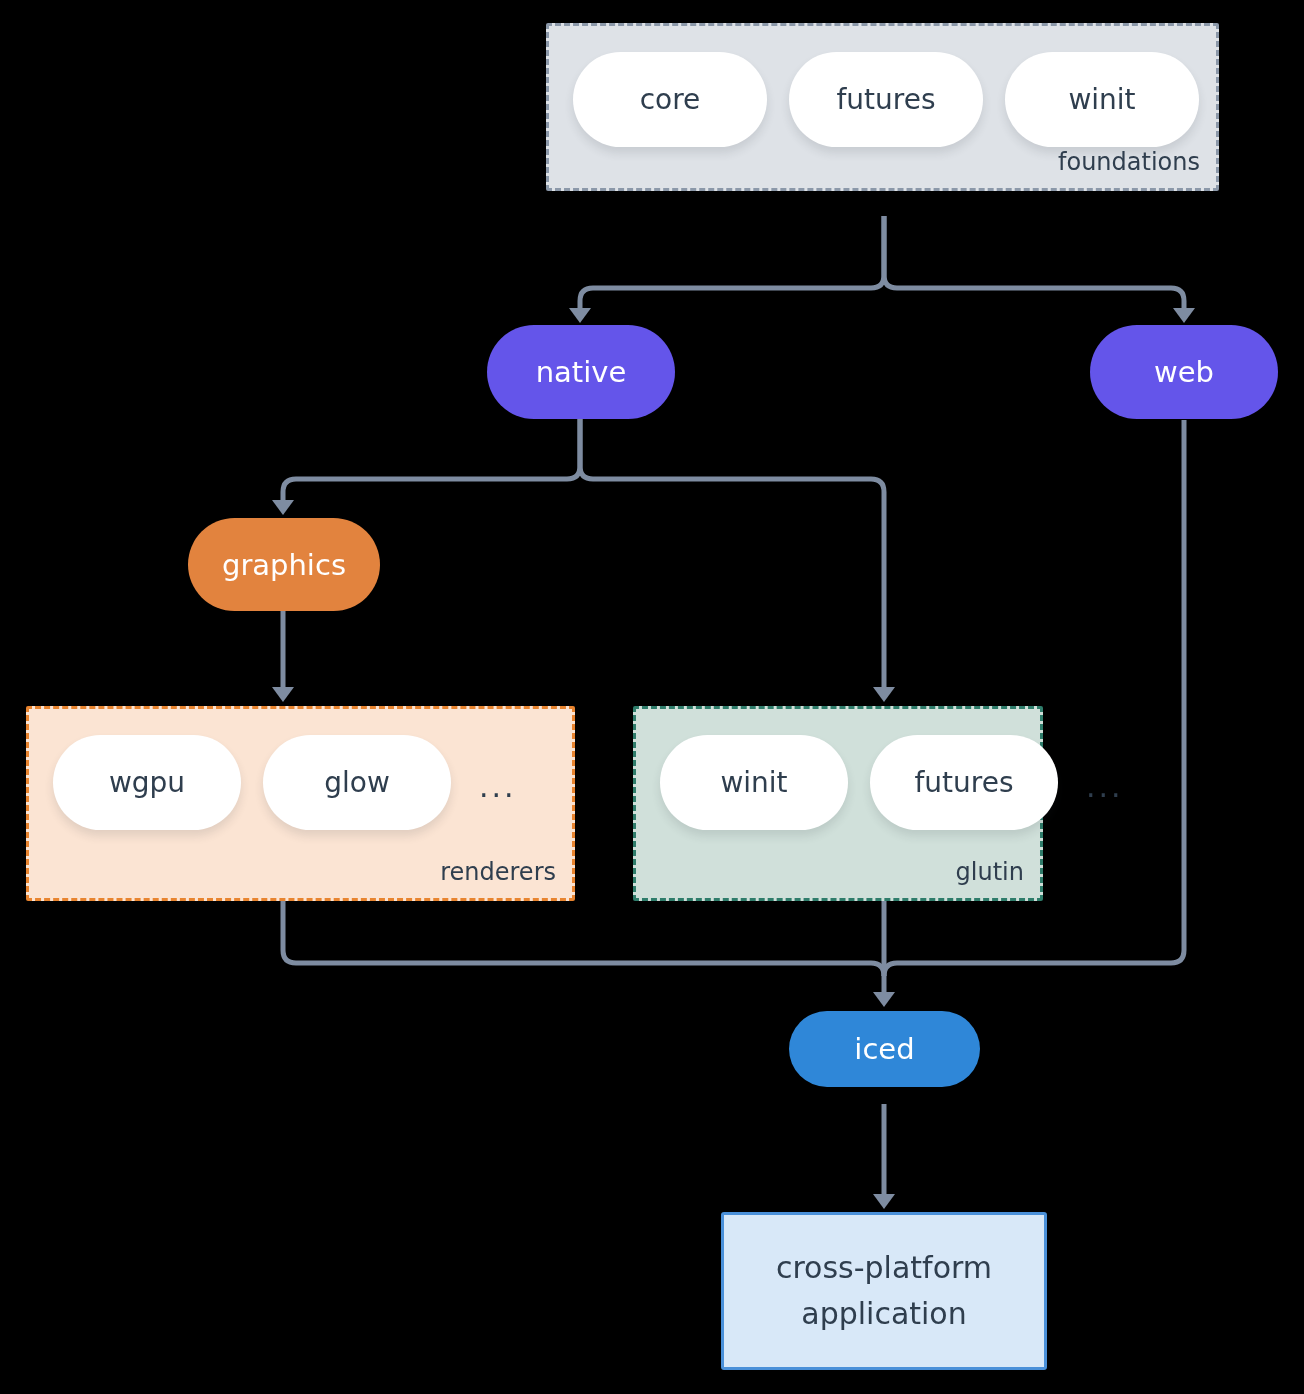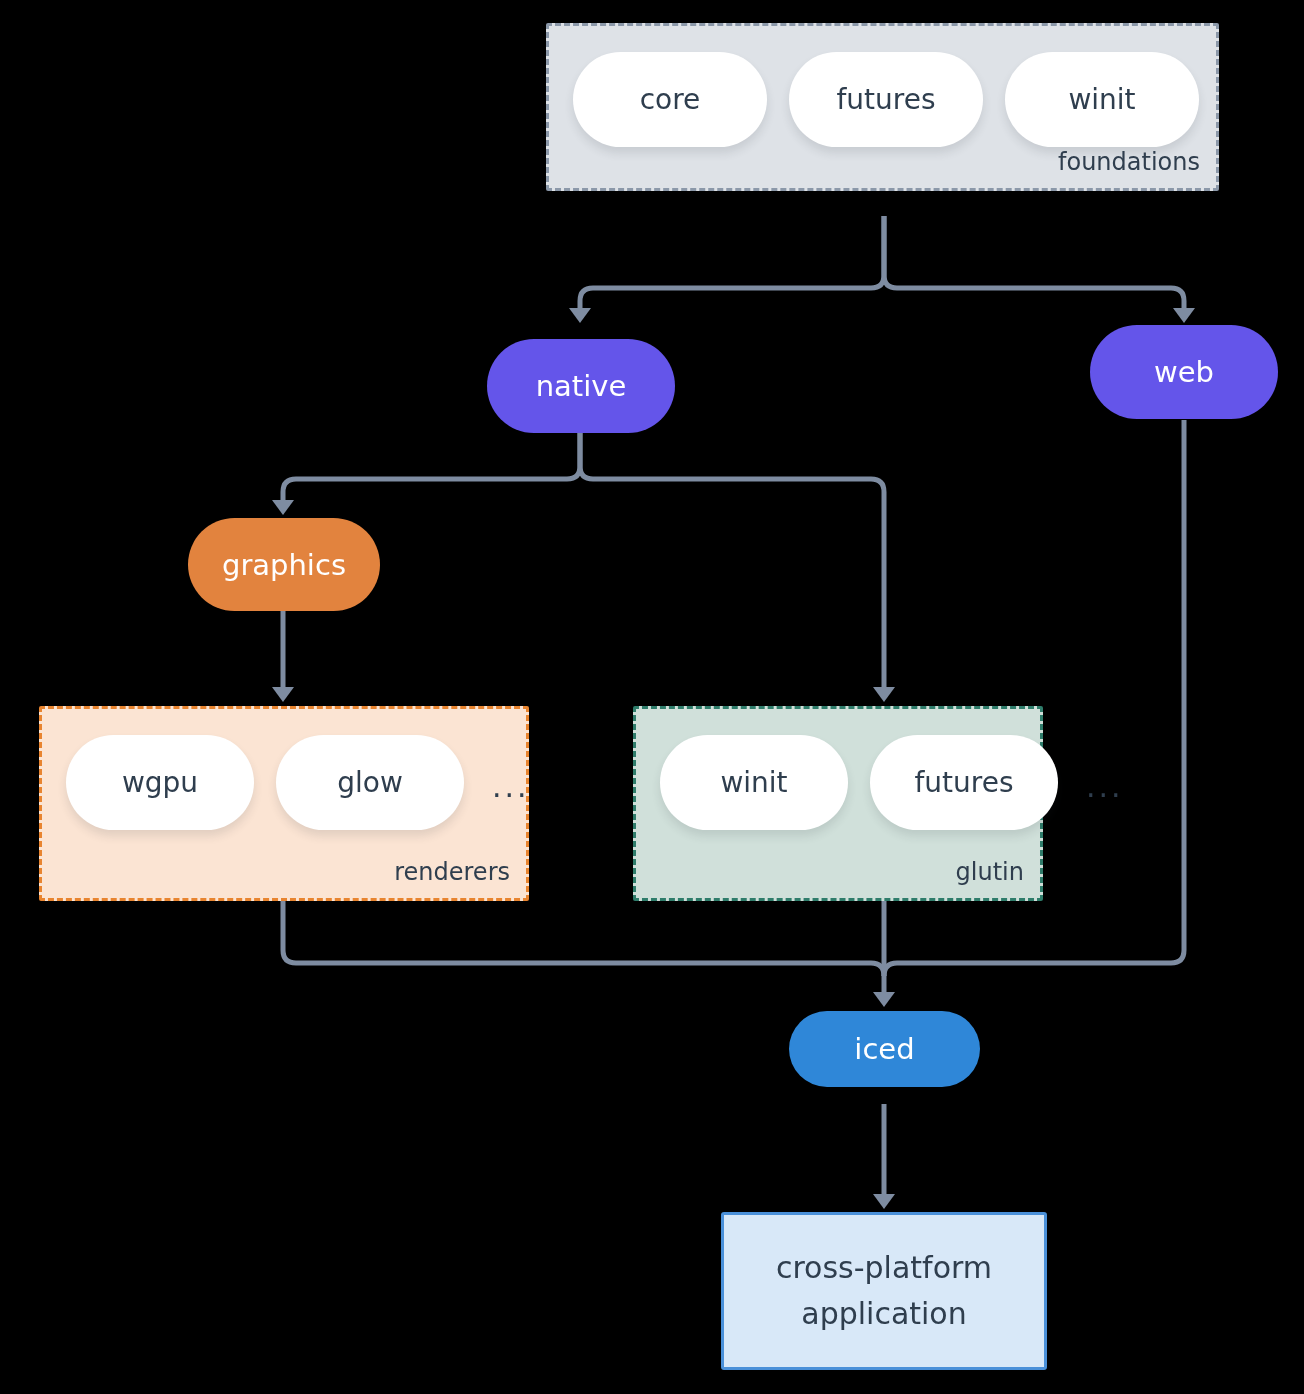--- a/index.html
+++ b/index.html
@@ -12,21 +12,21 @@
   }
   
   svg.edges{position:absolute;left:0;top:0;width:1304px;height:1394px;z-index:1;}
   .edge{stroke:var(--connector,#7e8ca1);stroke-width:5;fill:none;}
   .arrowhead{fill:var(--connector,#7e8ca1);stroke:none;}
 
   
   .group{position:absolute;z-index:2;border-radius:2px;box-sizing:border-box;}
   .group.foundations{left:546px;top:23px;width:673px;height:168px;
     background:var(--foundations-fill);border:3px dashed var(--foundations-border);}
-  .group.renderers{left:39px;top:706px;width:490px;height:195px;
+  .group.renderers{left:26px;top:706px;width:549px;height:195px;
     background:var(--renderers-fill);border:3px dashed var(--renderers-border);}
   .group.shells{left:633px;top:706px;width:410px;height:195px;
     background:var(--shells-fill);border:3px dashed var(--shells-border);}
 
   .pill-row{position:absolute;left:24px;top:26px;display:flex;align-items:center;gap:22px;}
   .pill{
     width:194px;height:95px;border-radius:48px;background:#fff;
     display:flex;align-items:center;justify-content:center;
     font-size:28px;color:var(--text-dark);
     box-shadow:0 6px 10px rgba(40,50,60,.12);
@@ -38,21 +38,21 @@
     position:absolute;right:16px;bottom:12px;
     font-size:24px;color:var(--text-dark);
   }
 
   
   .node{
     position:absolute;z-index:2;border-radius:47px;
     display:flex;align-items:center;justify-content:center;
     color:var(--text-light);font-size:29px;
   }
-  .node.native{left:487px;top:325px;width:188px;height:94px;background:var(--purple);margin-top:14px;}
+  .node.native{left:487px;top:325px;width:188px;height:94px;background:var(--purple);}
   .node.web{left:1090px;top:325px;width:188px;height:94px;background:var(--purple);}
   .node.graphics{left:188px;top:518px;width:192px;height:93px;background:var(--orange);}
   .node.iced{left:789px;top:1011px;width:191px;height:76px;background:var(--blue);}
 
   
   .app-box{
     position:absolute;z-index:2;left:721px;top:1212px;width:326px;height:158px;
     box-sizing:border-box;background:var(--app-fill);border:3px solid var(--app-border);
     border-radius:3px;display:flex;align-items:center;justify-content:center;
     text-align:center;font-size:30px;line-height:1.55;color:var(--text-dark);

